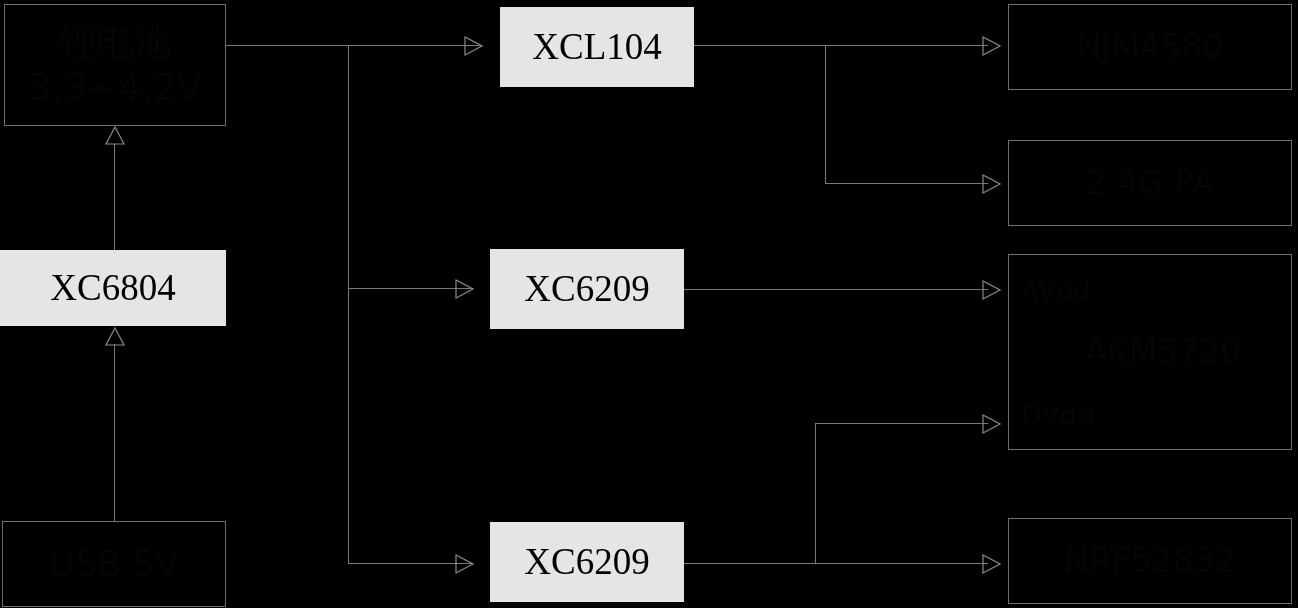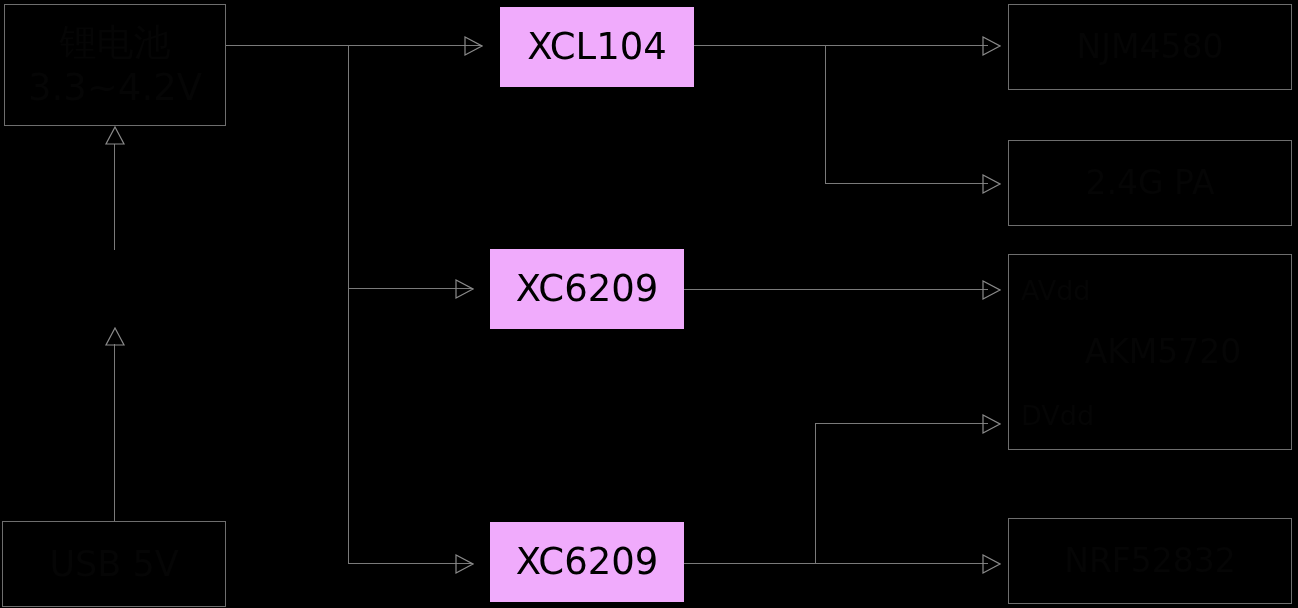--- a/index.html
+++ b/index.html
@@ -20,22 +20,23 @@
     text-align:center;
     line-height:1.22;
   }
   .box.dark{
     border:1px solid #6e6e6e;
     background:#000;
     color:#050505;
   }
   .box.green{
     border:0;
-    background:#f0abfc;
+    background:#e5e5e5;
     color:#000;
+    font-family:Liberation Serif, serif;
   }
   .box .lbl{
     display:block;
     white-space:pre-line;
   }
   .t-xl{font-size:37px;}
   .t-lg{font-size:35px;}
   .t-md{font-size:33px;}
 
   
@@ -59,20 +60,23 @@
 </head>
 <body>
 
 <div id="stage">
 
   <div class="box dark" style="left:4px;top:4px;width:222px;height:122px;">
     <span class="lbl t-xl">锂电池
 3.3~4.2V</span>
   </div>
 
+  <div class="box green" style="left:0px;top:250px;width:226px;height:76px;">
+    <span class="lbl t-xl">XC6804</span>
+  </div>
 
   <div class="box dark" style="left:2px;top:521px;width:224px;height:86px;">
     <span class="lbl t-lg">USB 5V</span>
   </div>
 
   <div class="box green" style="left:500px;top:7px;width:194px;height:80px;">
     <span class="lbl t-xl">XCL104</span>
   </div>
 
   <div class="box green" style="left:490px;top:249px;width:194px;height:80px;">

